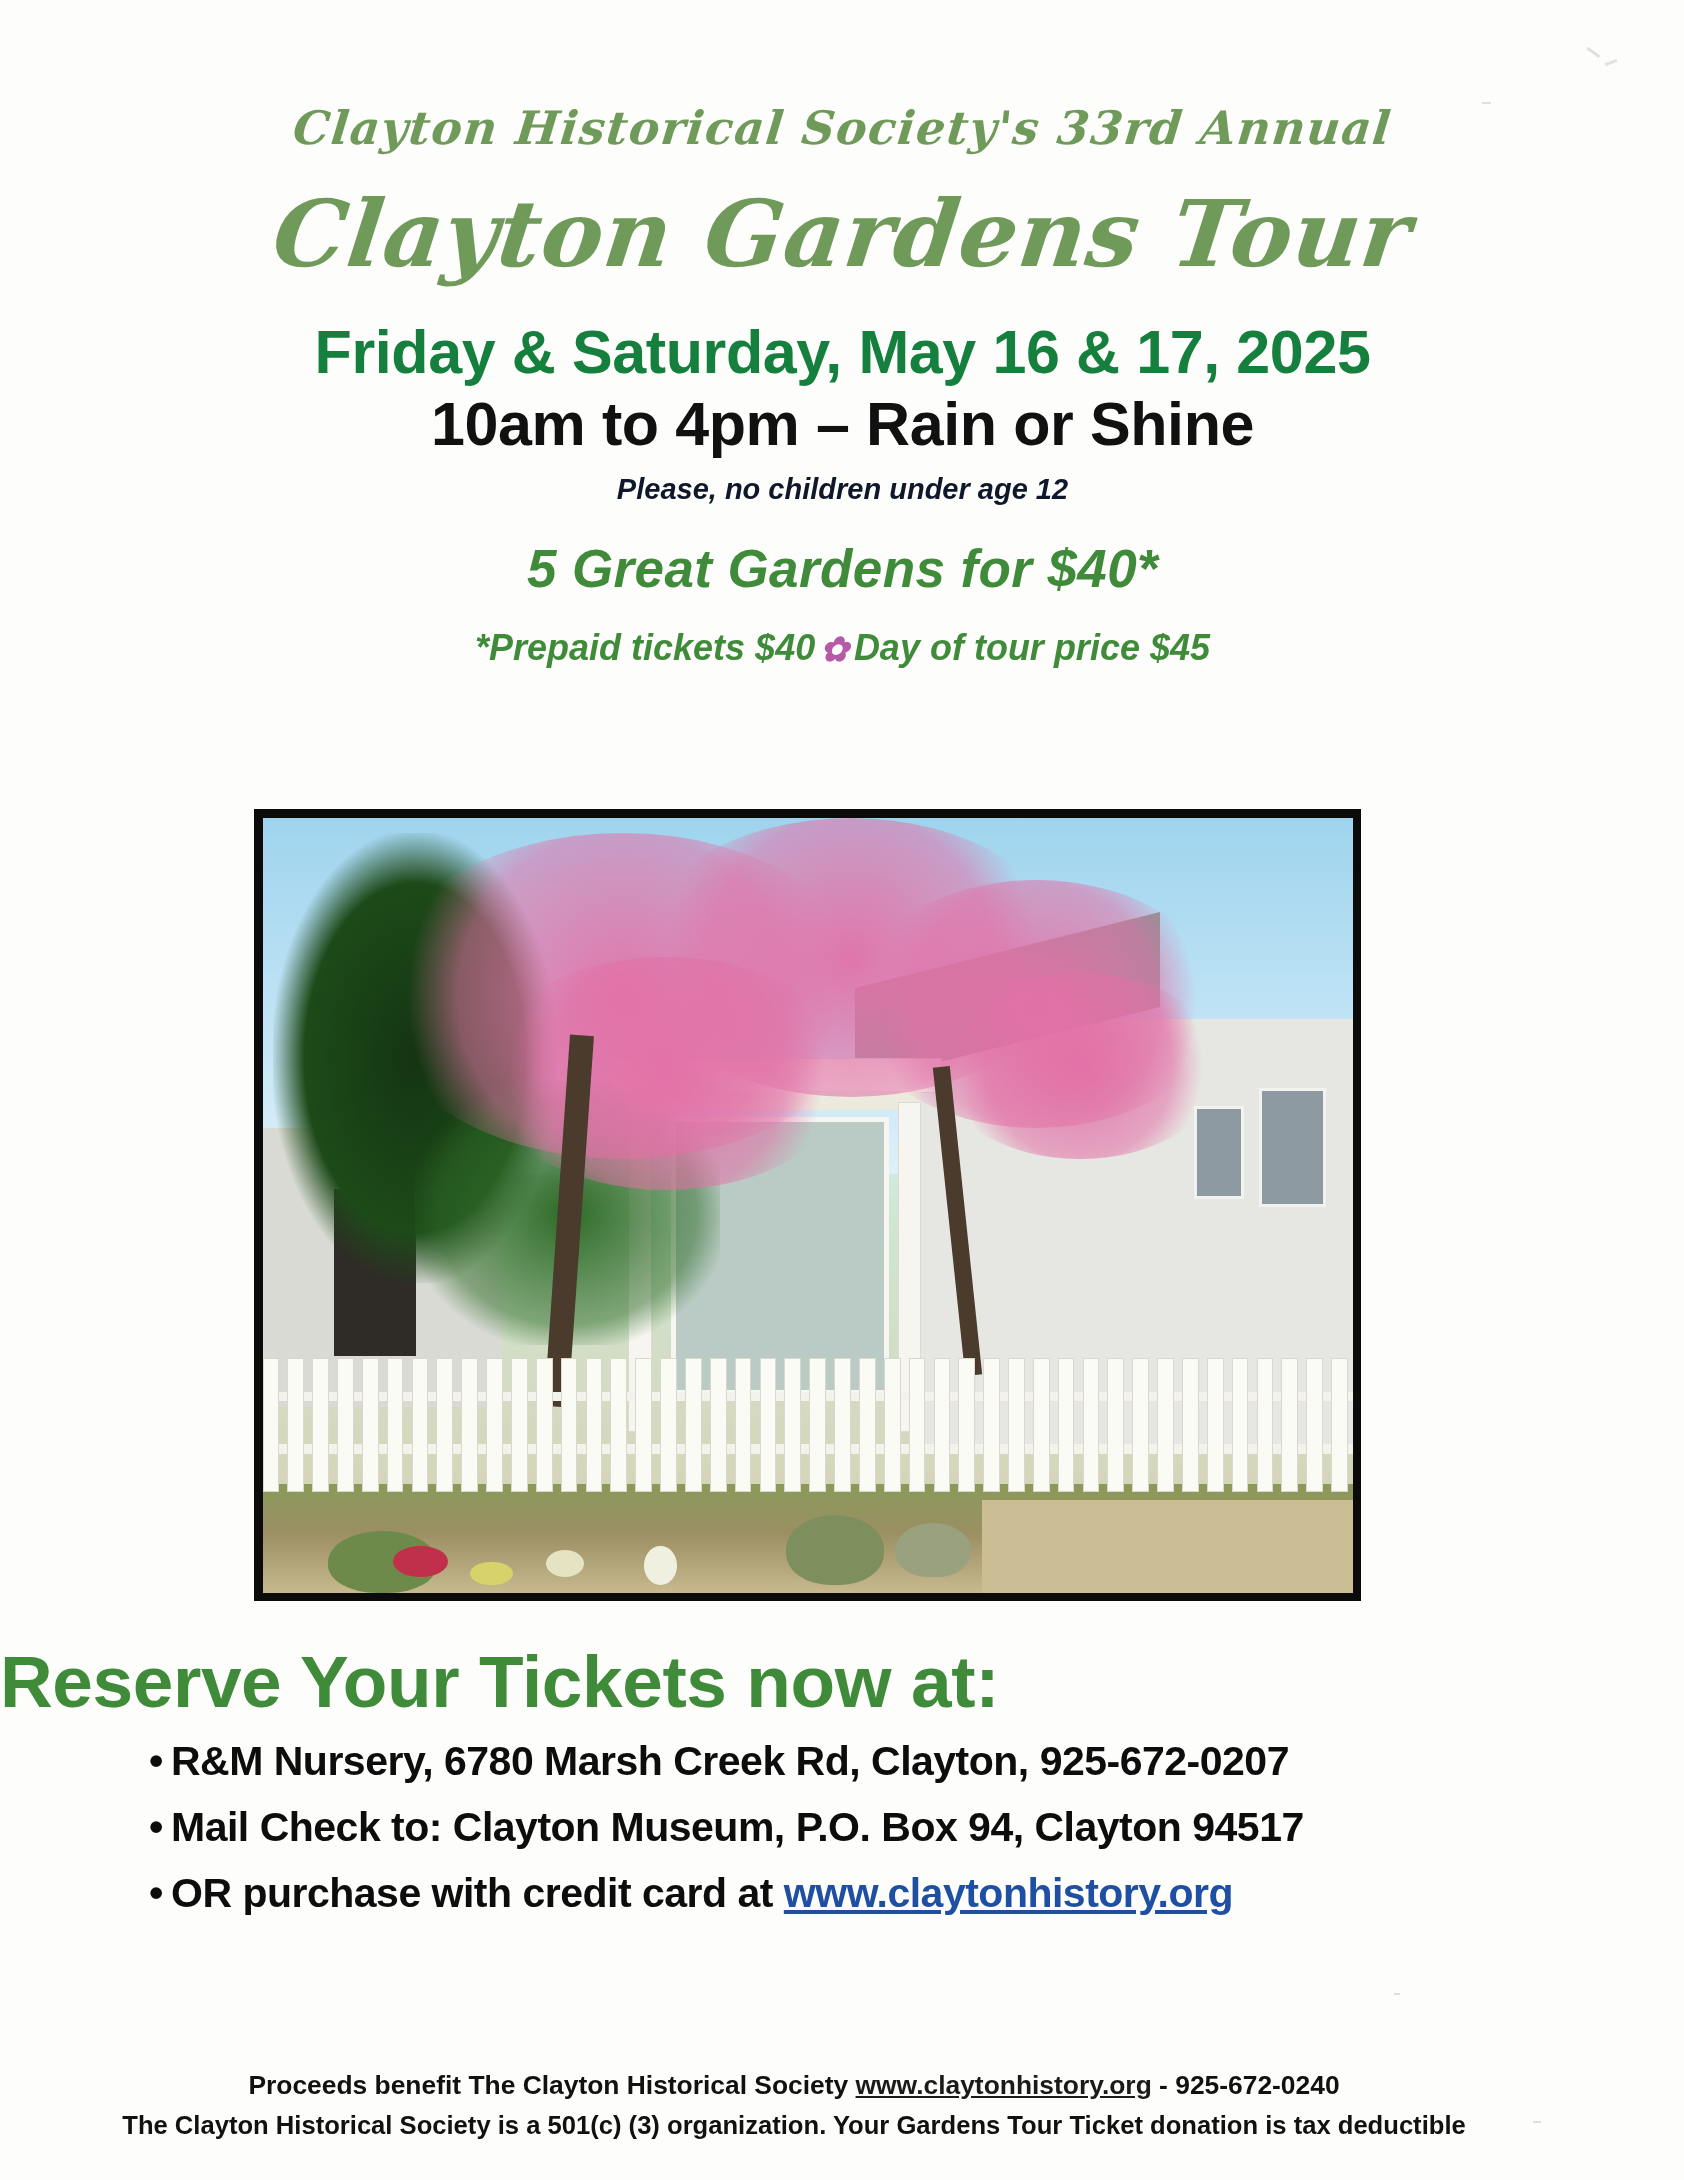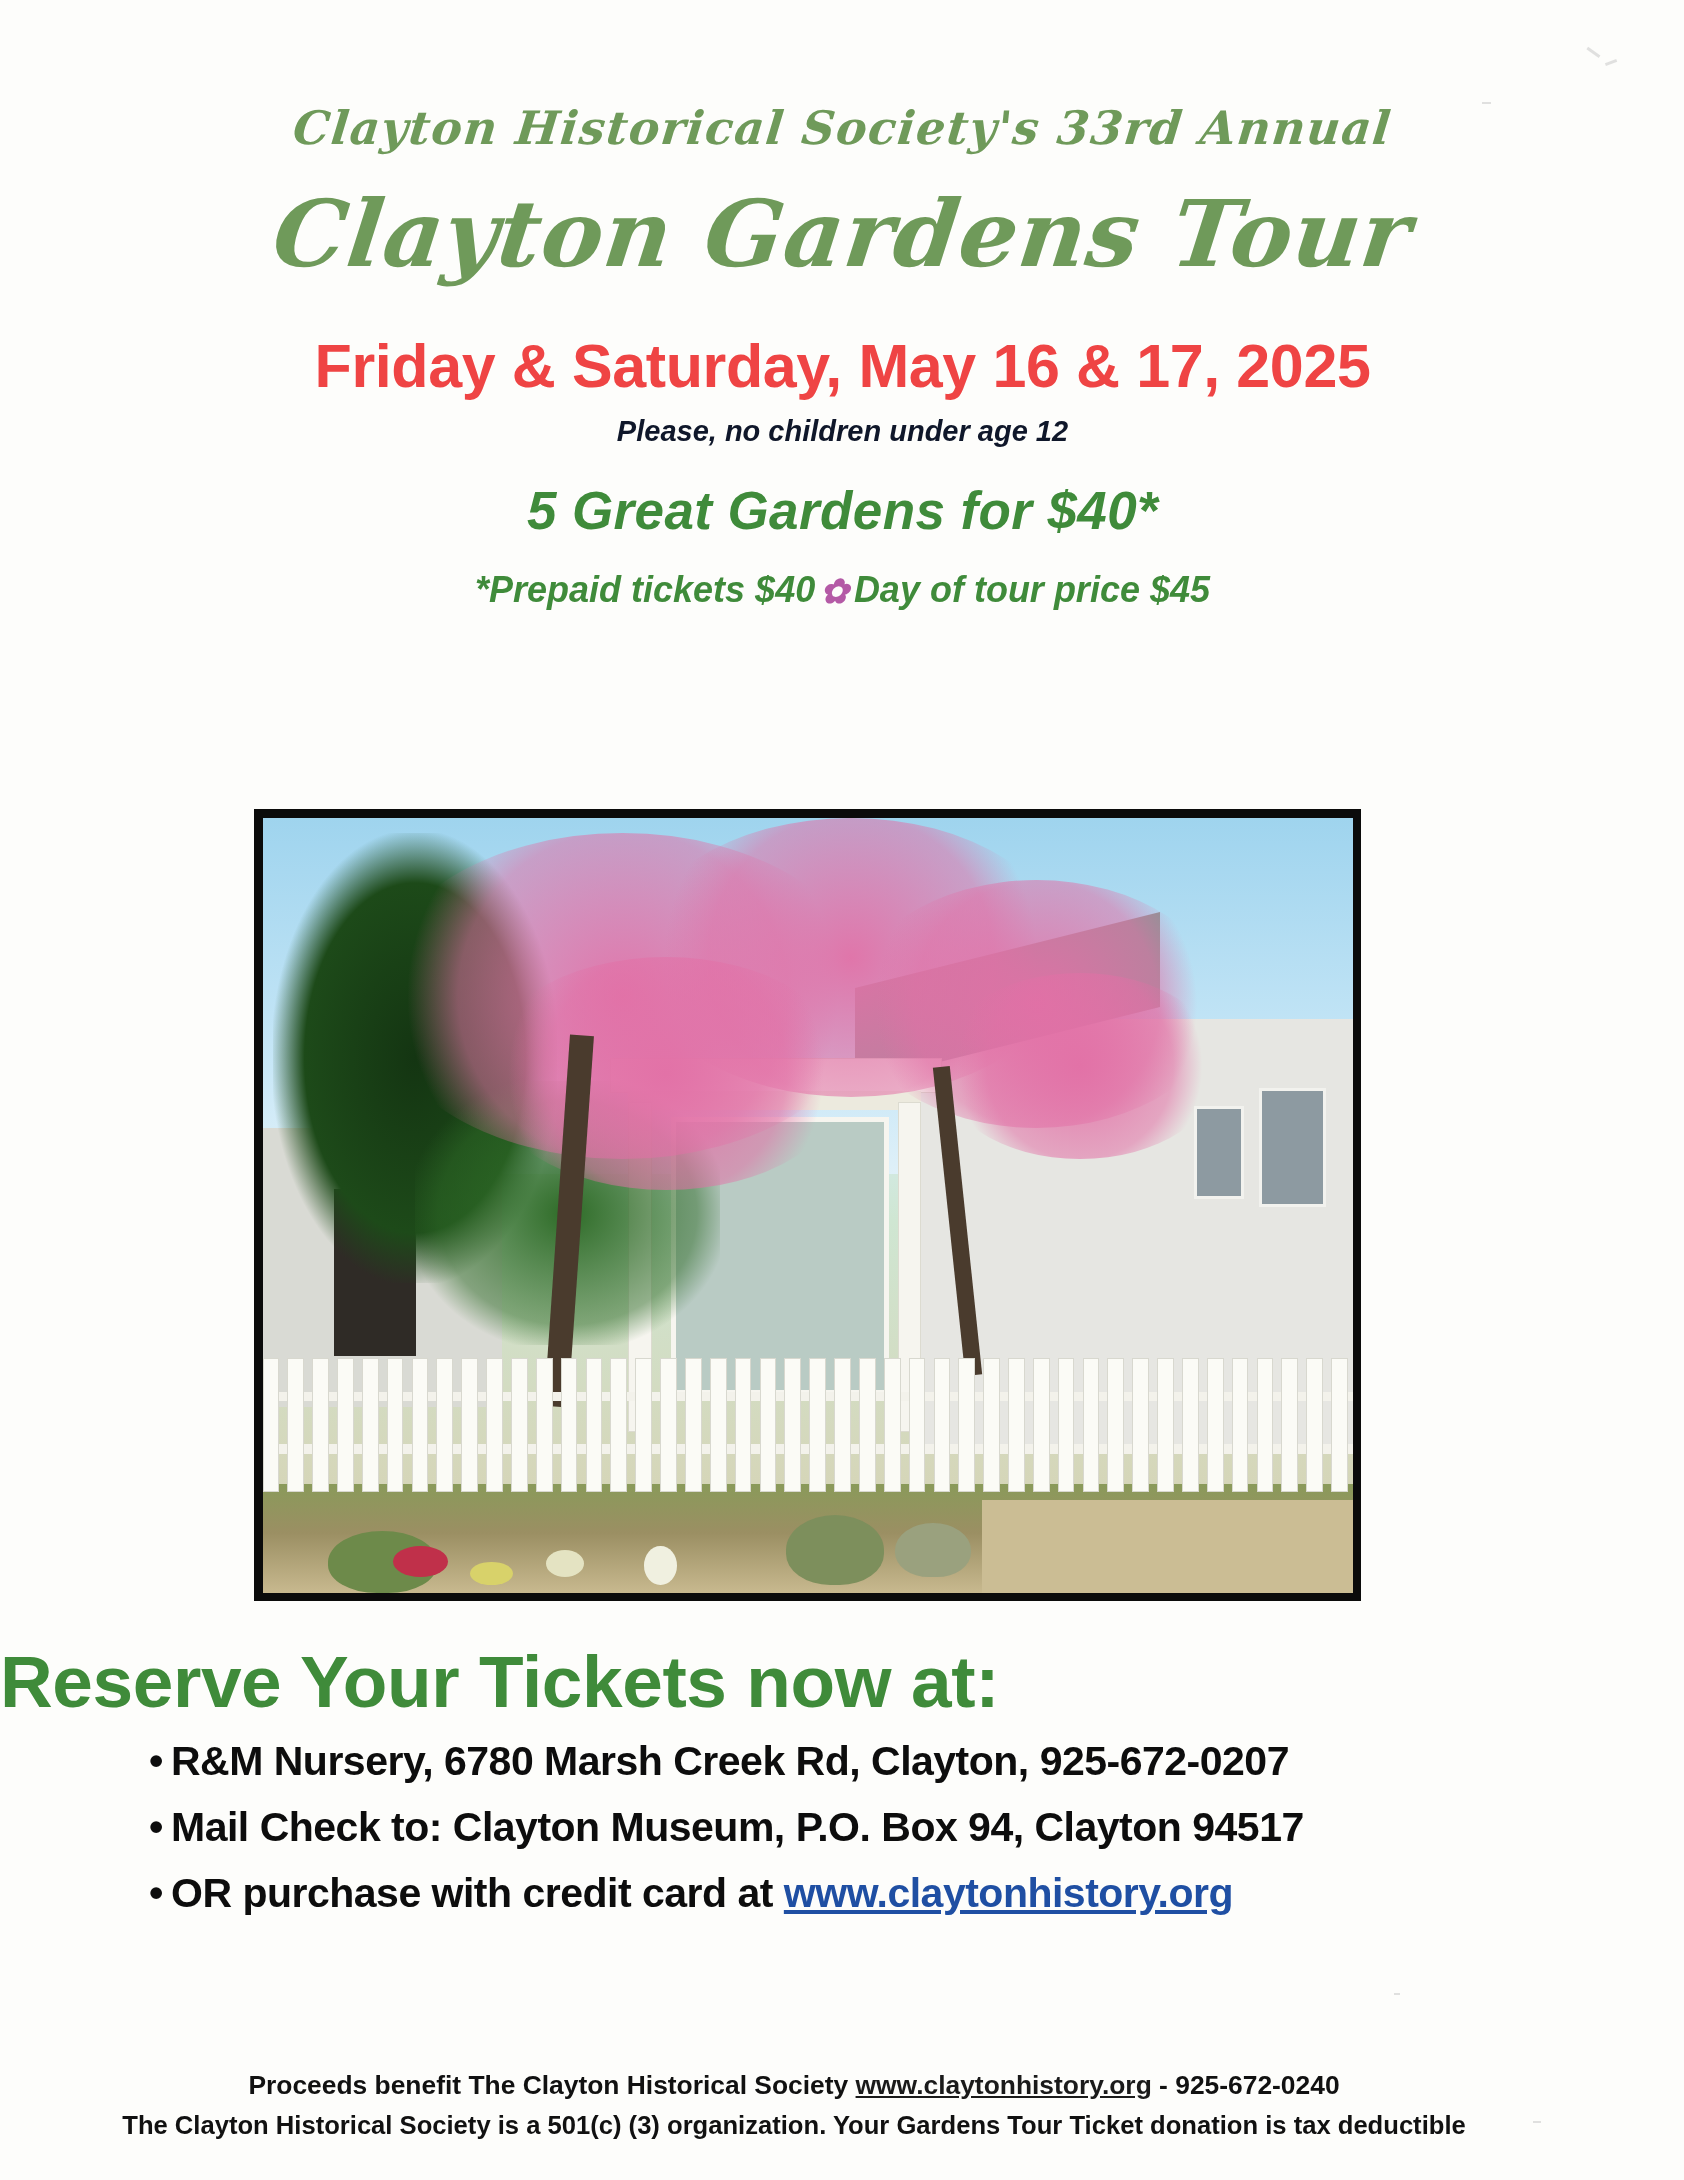--- a/index.html
+++ b/index.html
@@ -54,24 +54,24 @@
     font-style: italic;
     font-weight: 700;
     font-size: 92px;
     letter-spacing: 0.9px;
     color: #6f9a5a;
     transform: skewX(-7deg);
     line-height: 1.05;
   }
 
   .line-dates {
-    margin-top: 48px;
+    margin-top: 34px;
     font-size: 61px;
     font-weight: 700;
-    color: #ef4444;
+    color: #15803d;
     line-height: 1.18;
     letter-spacing: -0.4px;
   }
   .line-hours {
     font-size: 61px;
     font-weight: 700;
     color: #111;
     line-height: 1.18;
     letter-spacing: -0.4px;
   }
@@ -310,20 +310,21 @@
   <div class="speck" style="left:1586px;top:51px;width:15.3px;height:2.6px;transform:rotate(35deg);"></div>
   <div class="speck" style="left:1605px;top:61px;width:12px;height:2.6px;transform:rotate(-20deg);"></div>
   <div class="speck" style="left:1482px;top:102px;width:8.5px;height:1.7px;"></div>
   <div class="speck" style="left:1533px;top:2121px;width:7.7px;height:1.7px;"></div>
   <div class="speck" style="left:1394px;top:1993px;width:6px;height:1.7px;"></div>
 
   <div class="wrap">
     <div class="line-subtitle">Clayton Historical Society's 33rd Annual</div>
     <div class="line-title">Clayton Gardens Tour</div>
     <div class="line-dates">Friday &amp; Saturday, May 16 &amp; 17, 2025</div>
+    <div class="line-hours">10am to 4pm – Rain or Shine</div>
     <div class="line-note">Please, no children under age 12</div>
     <div class="line-price">5 Great Gardens for $40*</div>
     <div class="line-price-detail">
       <span>*Prepaid tickets $40</span><span class="flower-glyph">✿</span><span>Day of tour price $45</span>
     </div>
   </div>
 
   <div class="photo-frame">
     <div class="photo">
       <div class="sky"></div>

